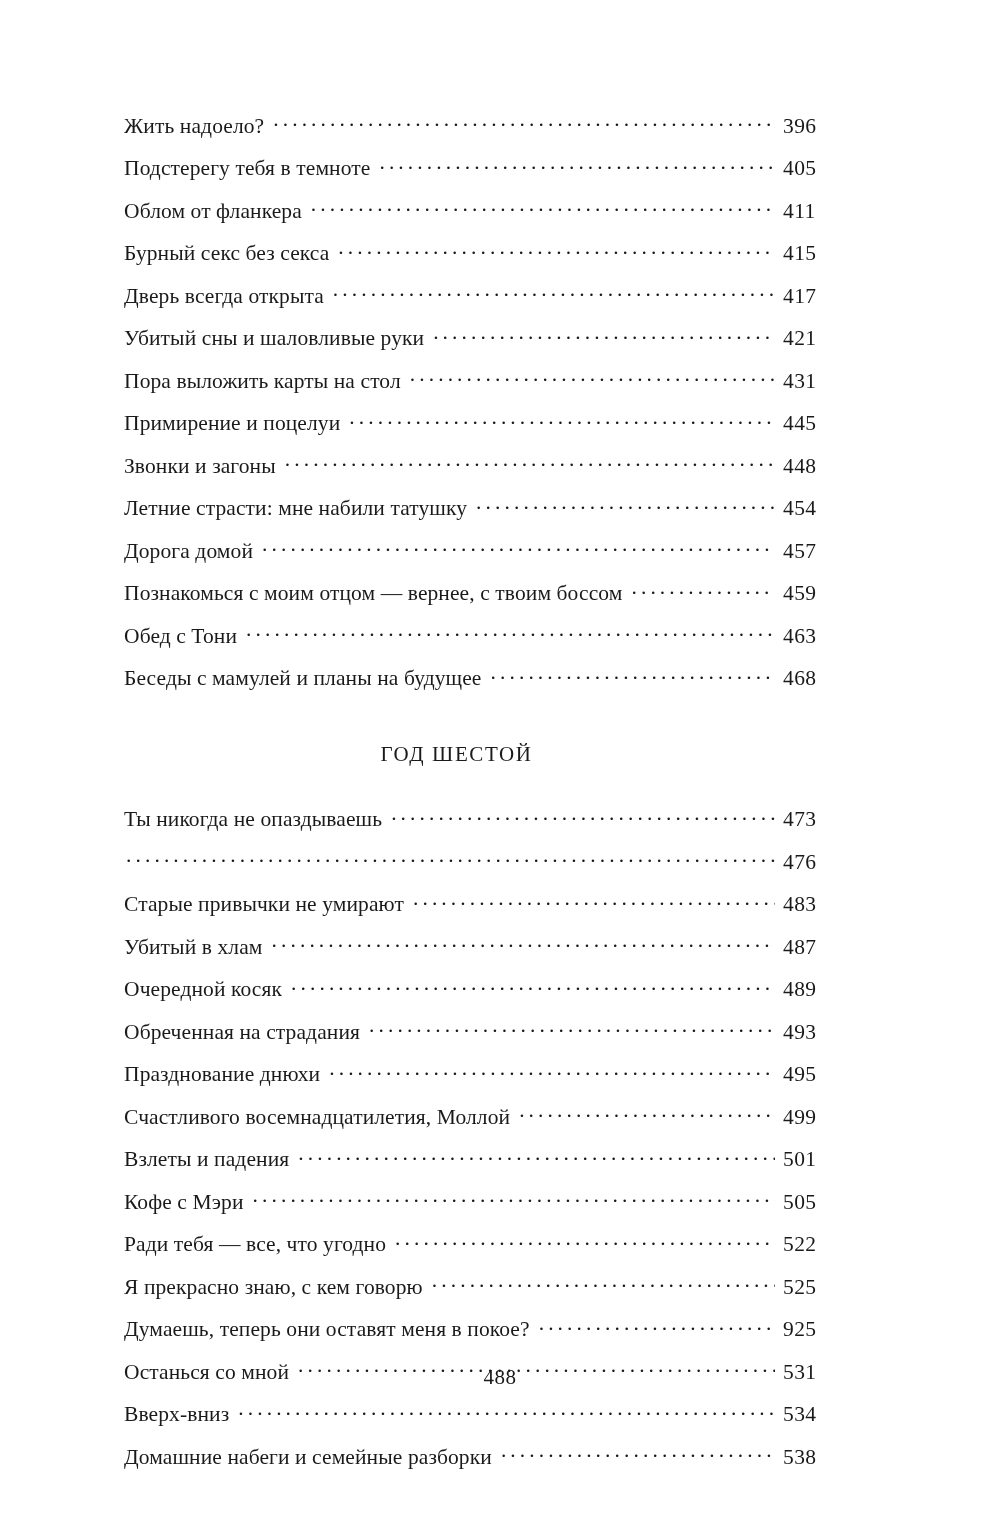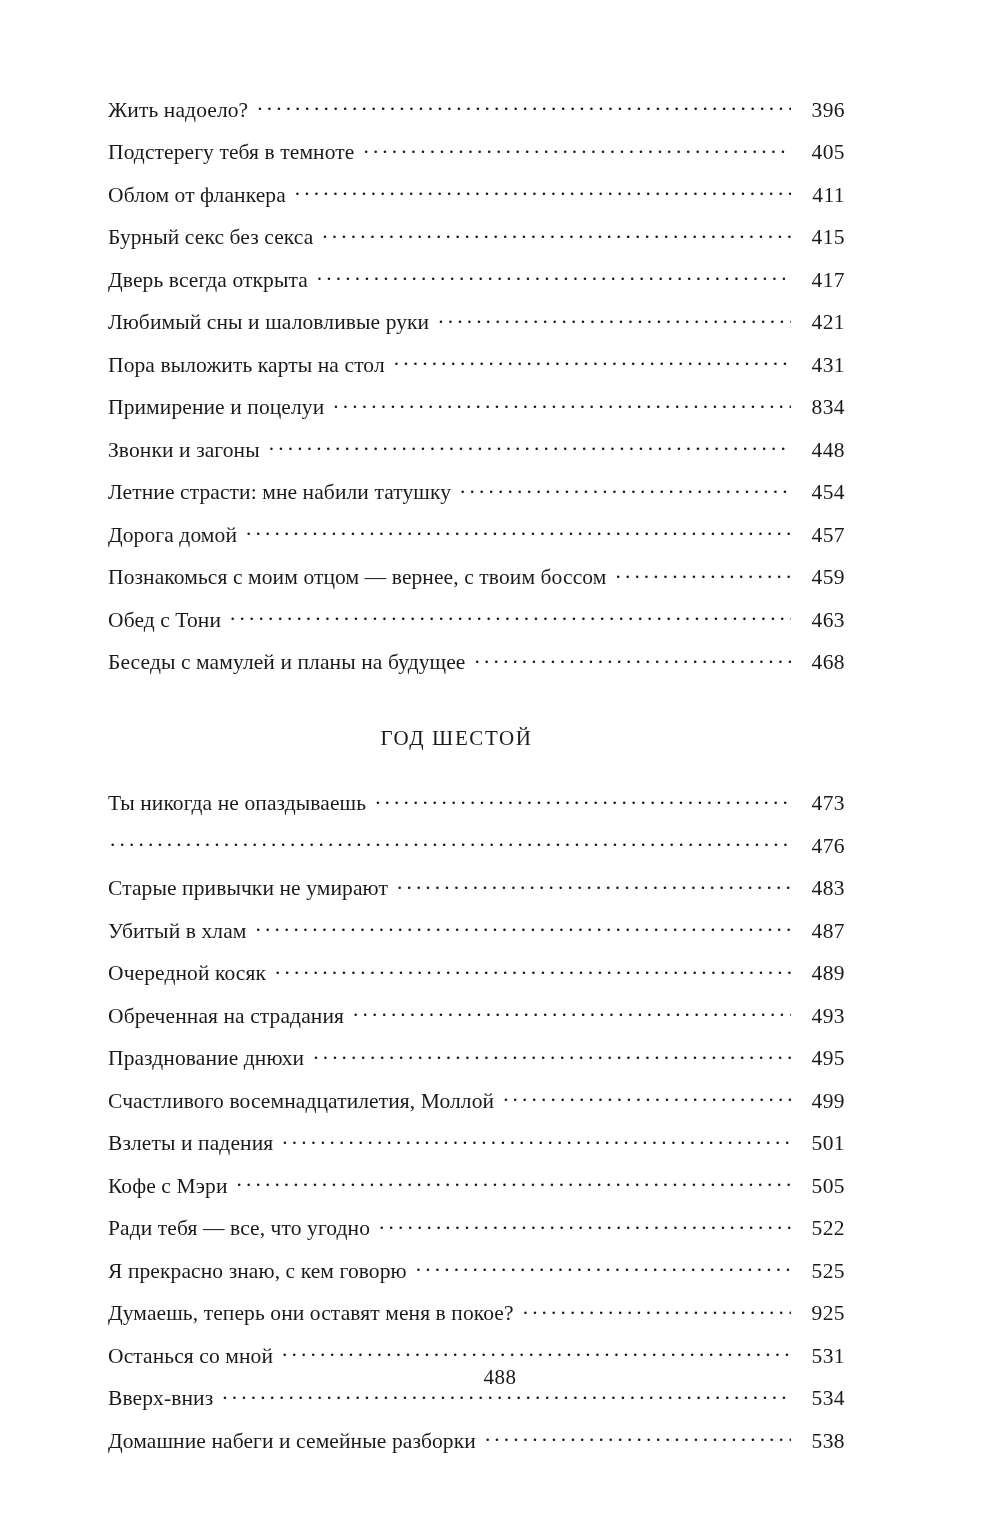--- a/index.html
+++ b/index.html
@@ -17,21 +17,21 @@
   }
   .page {
     position: absolute;
     left: 0; top: 0;
     width: 1000px;
     height: 1517px;
     box-sizing: border-box;
     padding: 95px 155px 0 108px;
   }
   .toc-section {
-    margin: 0;
+    margin: 16px;
     padding: 0;
   }
   .toc-entry {
     display: flex;
     align-items: baseline;
     width: 100%;
     font-size: 21.5px;
     line-height: 1;
     margin-bottom: 16.5px;
     white-space: nowrap;
@@ -54,21 +54,20 @@
     letter-spacing: 4.1px;
     font-size: 21.5px;
     color: #1a1a1a;
     position: absolute;
     left: 0;
     bottom: 0.08em;
     white-space: nowrap;
   }
   .toc-page {
     flex: 0 0 auto;
-    text-align: right;
     min-width: 46px;
     padding-left: 6px;
     letter-spacing: 0.4px;
   }
   .section-heading {
     text-align: center;
     font-size: 21px;
     letter-spacing: 1.6px;
     margin: 52px 0 38px 0;
     padding-right: 40px;
@@ -108,33 +107,33 @@
           <span class="toc-title">Бурный секс без секса</span>
           <span class="toc-dots"></span>
           <span class="toc-page">415</span>
         </div>
         <div class="toc-entry">
           <span class="toc-title">Дверь всегда открыта</span>
           <span class="toc-dots"></span>
           <span class="toc-page">417</span>
         </div>
         <div class="toc-entry">
-          <span class="toc-title">Любимый сны и шаловливые руки</span>
+          <span class="toc-title">Убитый сны и шаловливые руки</span>
           <span class="toc-dots"></span>
           <span class="toc-page">421</span>
         </div>
         <div class="toc-entry">
           <span class="toc-title">Пора выложить карты на стол</span>
           <span class="toc-dots"></span>
           <span class="toc-page">431</span>
         </div>
         <div class="toc-entry">
           <span class="toc-title">Примирение и поцелуи</span>
           <span class="toc-dots"></span>
-          <span class="toc-page">834</span>
+          <span class="toc-page">445</span>
         </div>
         <div class="toc-entry">
           <span class="toc-title">Звонки и загоны</span>
           <span class="toc-dots"></span>
           <span class="toc-page">448</span>
         </div>
         <div class="toc-entry">
           <span class="toc-title">Летние страсти: мне набили татушку</span>
           <span class="toc-dots"></span>
           <span class="toc-page">454</span>

